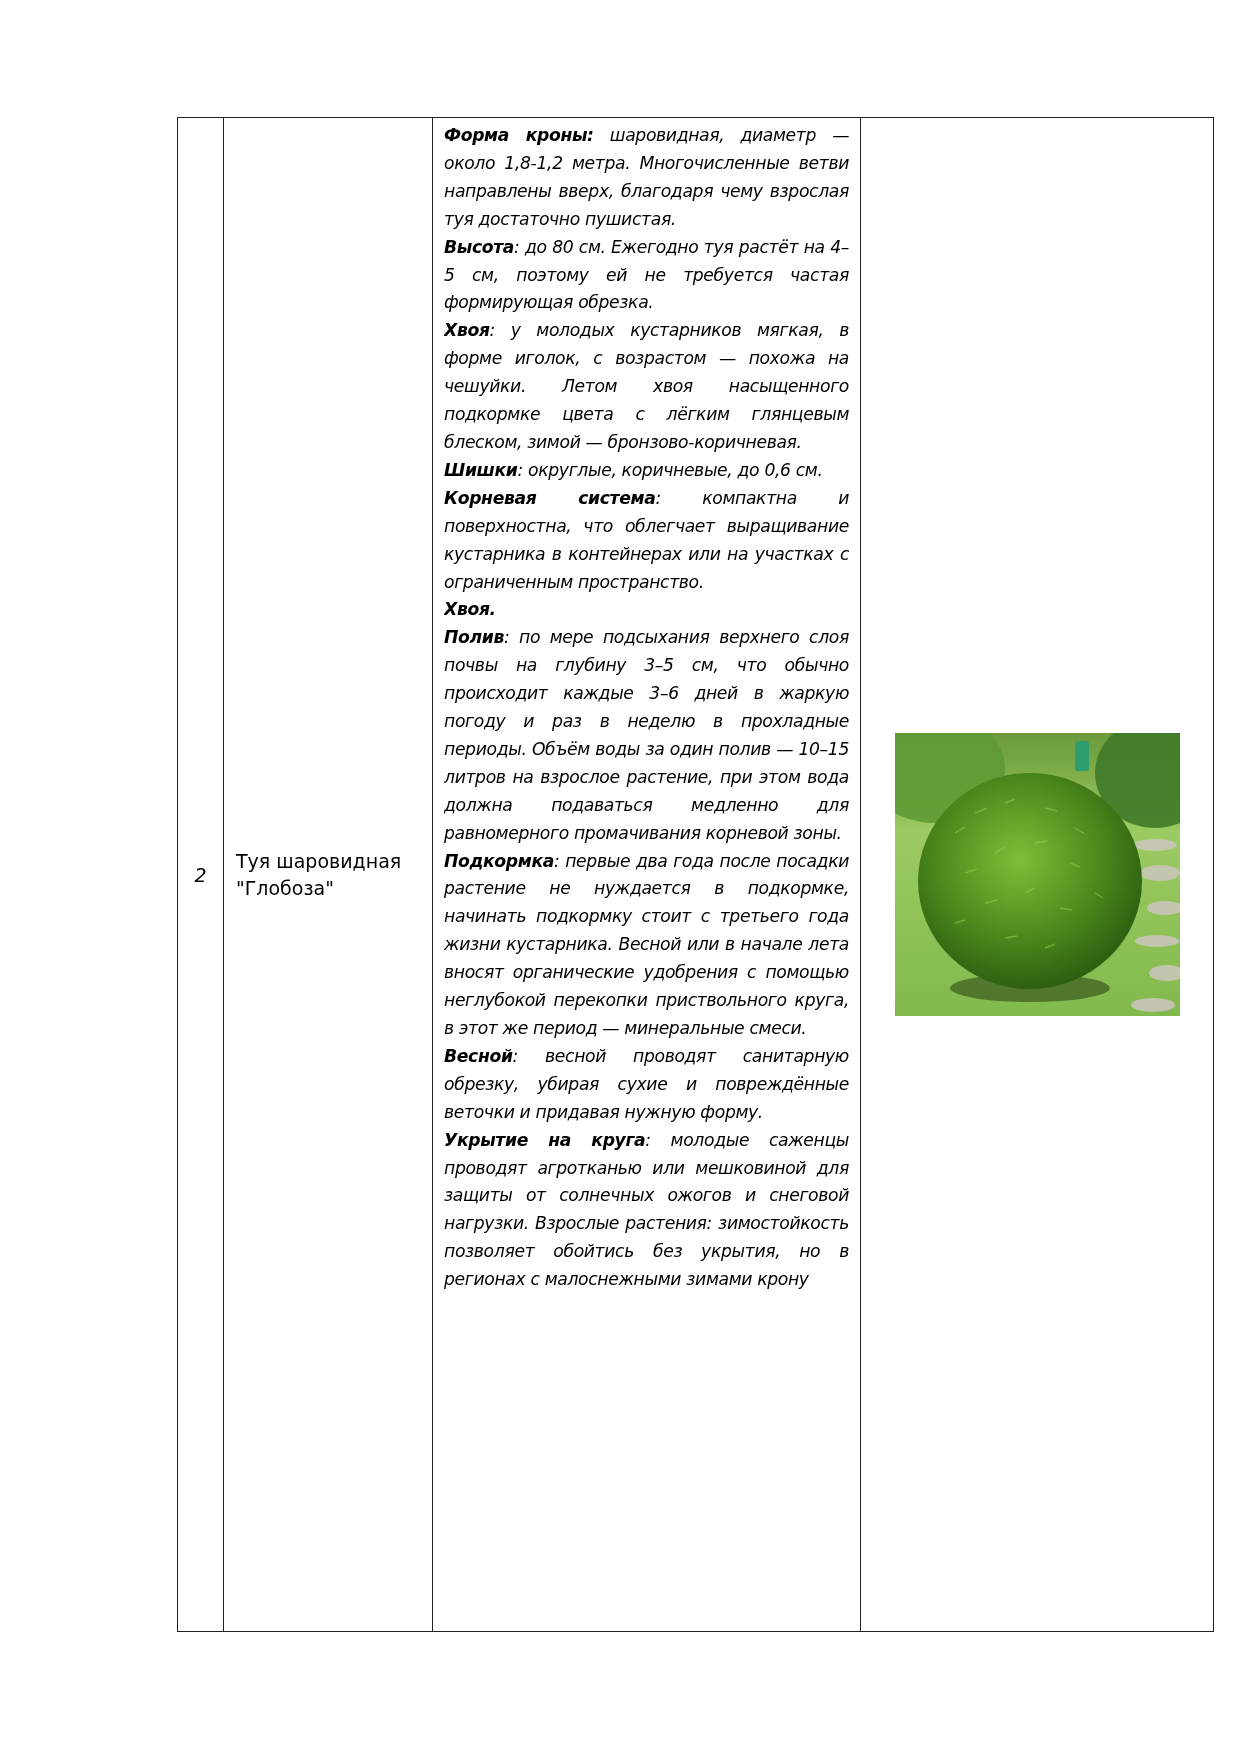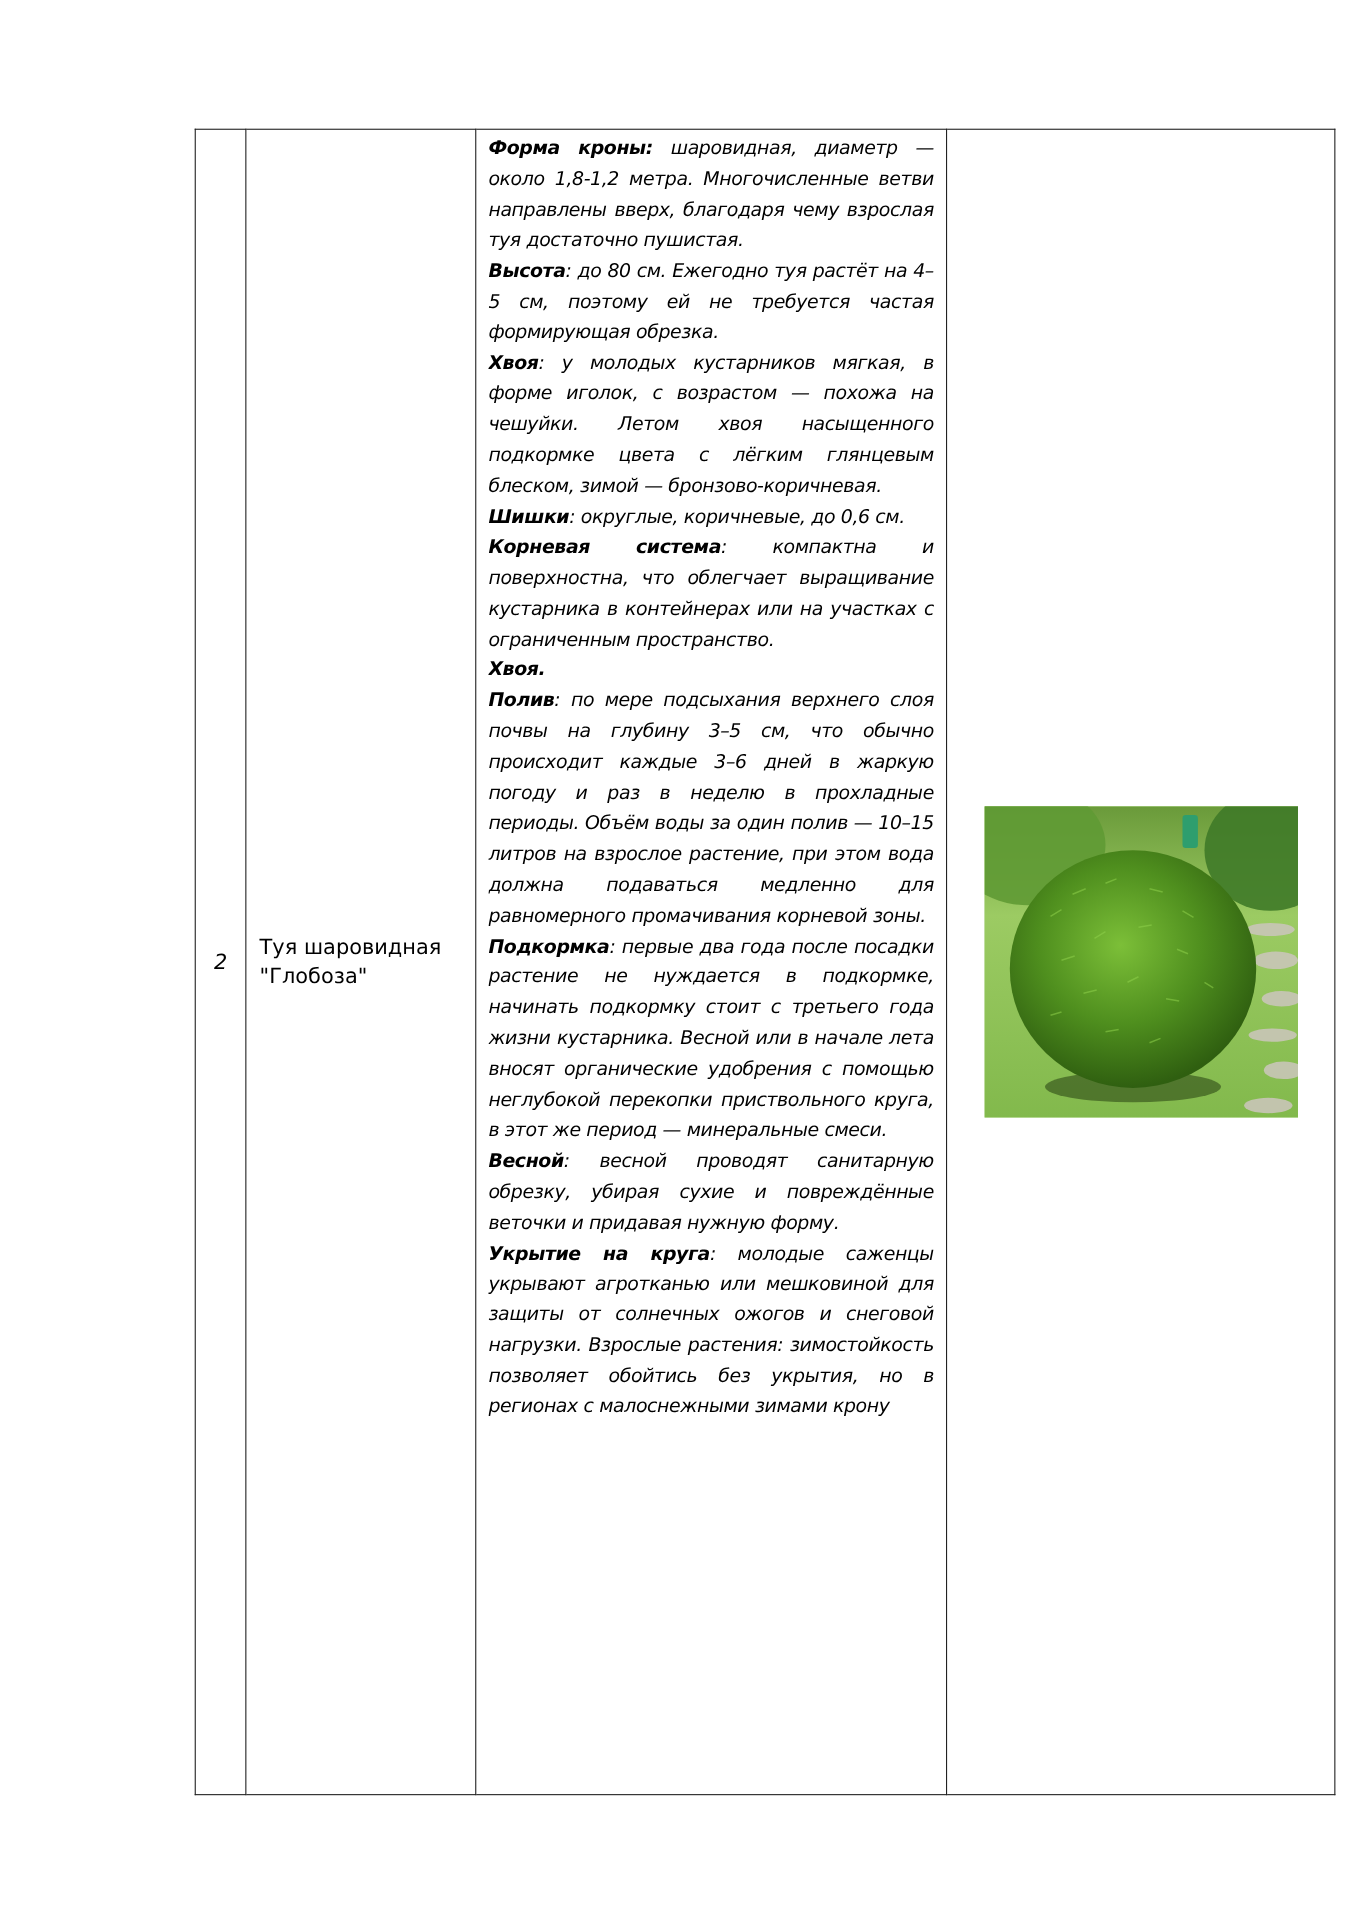--- a/index.html
+++ b/index.html
@@ -49,21 +49,21 @@
         <div class="desc">
           <p><b>Форма кроны:</b><span> шаровидная, диаметр — около 1,8-1,2 метра. Многочисленные ветви направлены вверх, благодаря чему взрослая туя достаточно пушистая.</span></p>
           <p><b>Высота</b><span>: до 80 см. Ежегодно туя растёт на 4–5 см, поэтому ей не требуется частая формирующая обрезка.</span></p>
           <p><b>Хвоя</b><span>: у молодых кустарников мягкая, в форме иголок, с возрастом — похожа на чешуйки. Летом хвоя насыщенного подкормке цвета с лёгким глянцевым блеском, зимой — бронзово-коричневая.</span></p>
           <p><b>Шишки</b><span>: округлые, коричневые, до 0,6 см.</span></p>
           <p><b>Корневая система</b><span>: компактна и поверхностна, что облегчает выращивание кустарника в контейнерах или на участках с ограниченным пространство.</span></p>
           <p><b>Хвоя.</b><span></span></p>
           <p><b>Полив</b><span>: по мере подсыхания верхнего слоя почвы на глубину 3–5 см, что обычно происходит каждые 3–6 дней в жаркую погоду и раз в неделю в прохладные периоды. Объём воды за один полив — 10–15 литров на взрослое растение, при этом вода должна подаваться медленно для равномерного промачивания корневой зоны.</span></p>
           <p><b>Подкормка</b><span>: первые два года после посадки растение не нуждается в подкормке, начинать подкормку стоит с третьего года жизни кустарника. Весной или в начале лета вносят органические удобрения с помощью неглубокой перекопки приствольного круга, в этот же период — минеральные смеси.</span></p>
           <p><b>Весной</b><span>: весной проводят санитарную обрезку, убирая сухие и повреждённые веточки и придавая нужную форму.</span></p>
-          <p><b>Укрытие на круга</b><span>: молодые саженцы укрывают агротканью или мешковиной для защиты от солнечных ожогов и снеговой нагрузки. Взрослые растения: зимостойкость позволяет обойтись без укрытия, но в регионах с малоснежными зимами крону</span></p>
+          <p><b>Укрытие на круга</b><span>: молодые саженцы проводят агротканью или мешковиной для защиты от солнечных ожогов и снеговой нагрузки. Взрослые растения: зимостойкость позволяет обойтись без укрытия, но в регионах с малоснежными зимами крону</span></p>
         </div>
       </td>
       <td class="img-cell">
         <div class="photo">
           <svg width="285" height="283" viewBox="0 0 285 283">
             <defs>
               <radialGradient id="bushGrad" cx="45%" cy="40%" r="60%">
                 <stop offset="0%" stop-color="#7cbf38"></stop>
                 <stop offset="55%" stop-color="#4f8f1e"></stop>
                 <stop offset="100%" stop-color="#2f5f10"></stop>

